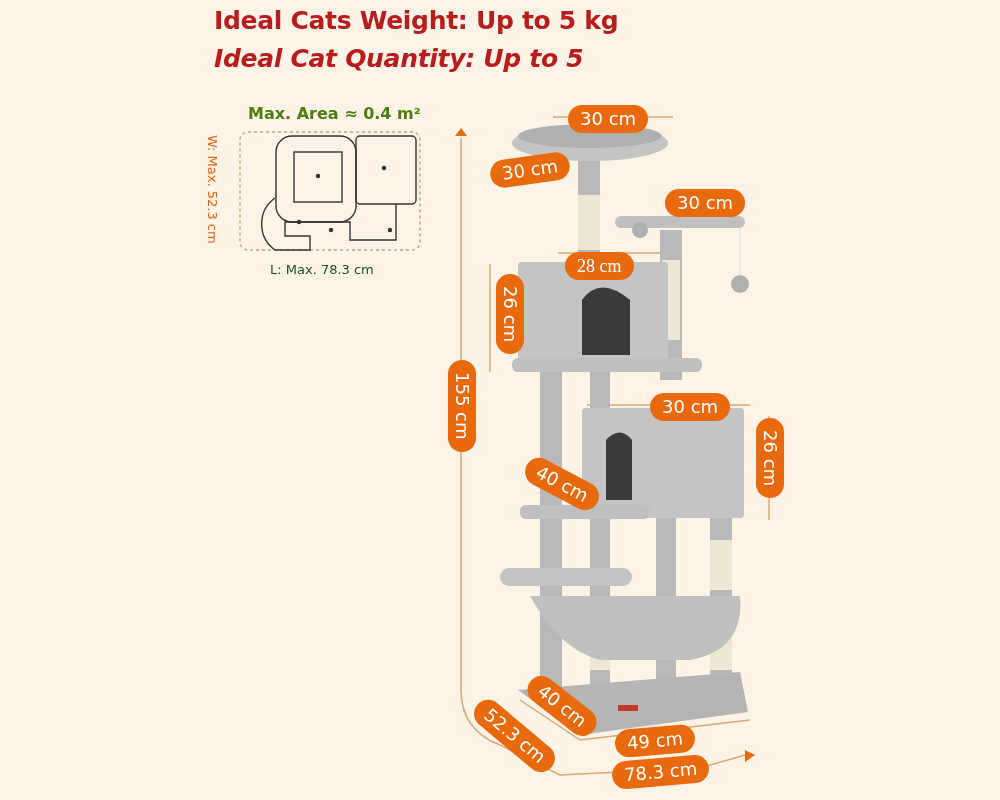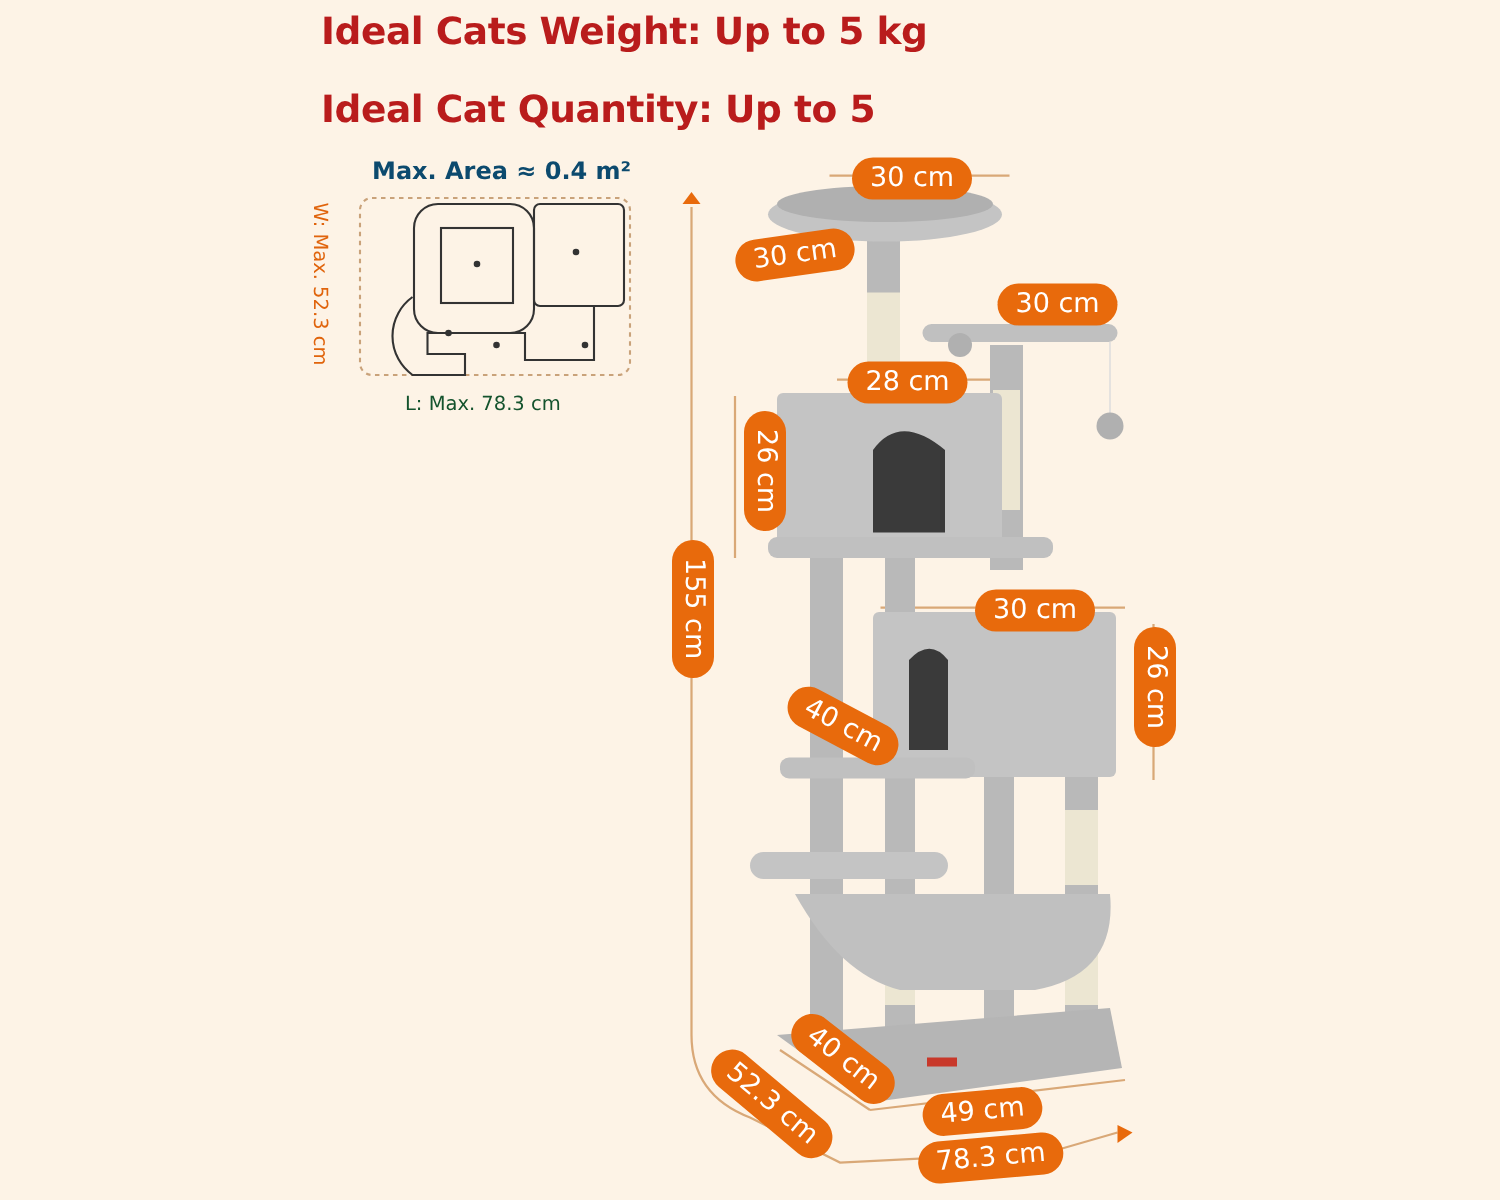--- a/index.html
+++ b/index.html
@@ -1,20 +1,20 @@
 <!DOCTYPE html>
 <html><head>
 <meta charset="utf-8">
 <style>
   html,body{margin:0;padding:0;}
   body{width:1000px;height:800px;background:#fdf3e6;position:relative;overflow:hidden;font-family:"DejaVu Sans","Liberation Sans",sans-serif;}
   .headline{position:absolute;left:214px;color:#b91c1c;font-weight:bold;font-size:25px;letter-spacing:-0.3px;white-space:nowrap;}
   #h1{top:6px;}
-  #h2{top:58px;}
-  .area-title{position:absolute;left:248px;top:104px;color:#0c4a6e;font-size:16px;font-weight:bold;white-space:nowrap;}
+  #h2{top:44px;font-style:italic;}
+  .area-title{position:absolute;left:248px;top:104px;color:#4d7c0f;font-size:16px;font-weight:bold;white-space:nowrap;}
   .area-w{position:absolute;left:205px;top:135px;color:#e0640c;font-size:13px;writing-mode:vertical-rl;white-space:nowrap;}
   .area-l{position:absolute;left:270px;top:262px;color:#14532d;font-size:13px;white-space:nowrap;}
   .pill{position:absolute;background:#e86a0c;color:#fff;font-size:18px;border-radius:16px;padding:2px 12px;white-space:nowrap;line-height:24px;}
   .pill.v{writing-mode:vertical-rl;padding:12px 2px;border-radius:16px;}
   svg{position:absolute;left:0;top:0;}
 </style>
 </head>
 <body>
 
 <div class="headline" id="h1">Ideal Cats Weight: Up to 5 kg</div>
@@ -90,21 +90,21 @@
 
   <path d="M530,596 L740,596 Q745,650 690,660 L600,660 Q560,650 530,596 Z" fill="#c0c0c0"></path>
 
   <path d="M518,690 L740,672 L748,712 L580,735 Z" fill="#b5b5b5"></path>
   <rect x="618" y="705" width="20" height="6" fill="#c8382a"></rect>
 </svg>
 
 <div class="pill" style="left:568px;top:105px;">30 cm</div>
 <div class="pill" style="left:490px;top:156px;transform:rotate(-8deg);">30 cm</div>
 <div class="pill" style="left:665px;top:189px;">30 cm</div>
-<div class="pill" style="left:565px;top:241px;">28 cm</div>
+<div class="pill" style="left:565px;top:252px;font-family:Liberation Serif, serif;">28 cm</div>
 <div class="pill v" style="left:496px;top:274px;">26 cm</div>
 <div class="pill v" style="left:448px;top:360px;">155 cm</div>
 <div class="pill" style="left:650px;top:393px;">30 cm</div>
 <div class="pill v" style="left:756px;top:418px;">26 cm</div>
 <div class="pill" style="left:522px;top:470px;transform:rotate(28deg);">40 cm</div>
 <div class="pill" style="left:522px;top:692px;transform:rotate(38deg);">40 cm</div>
 <div class="pill" style="left:615px;top:727px;transform:rotate(-5deg);">49 cm</div>
 <div class="pill" style="left:466px;top:722px;transform:rotate(40deg);">52.3 cm</div>
 <div class="pill" style="left:612px;top:758px;transform:rotate(-5deg);">78.3 cm</div>
 

